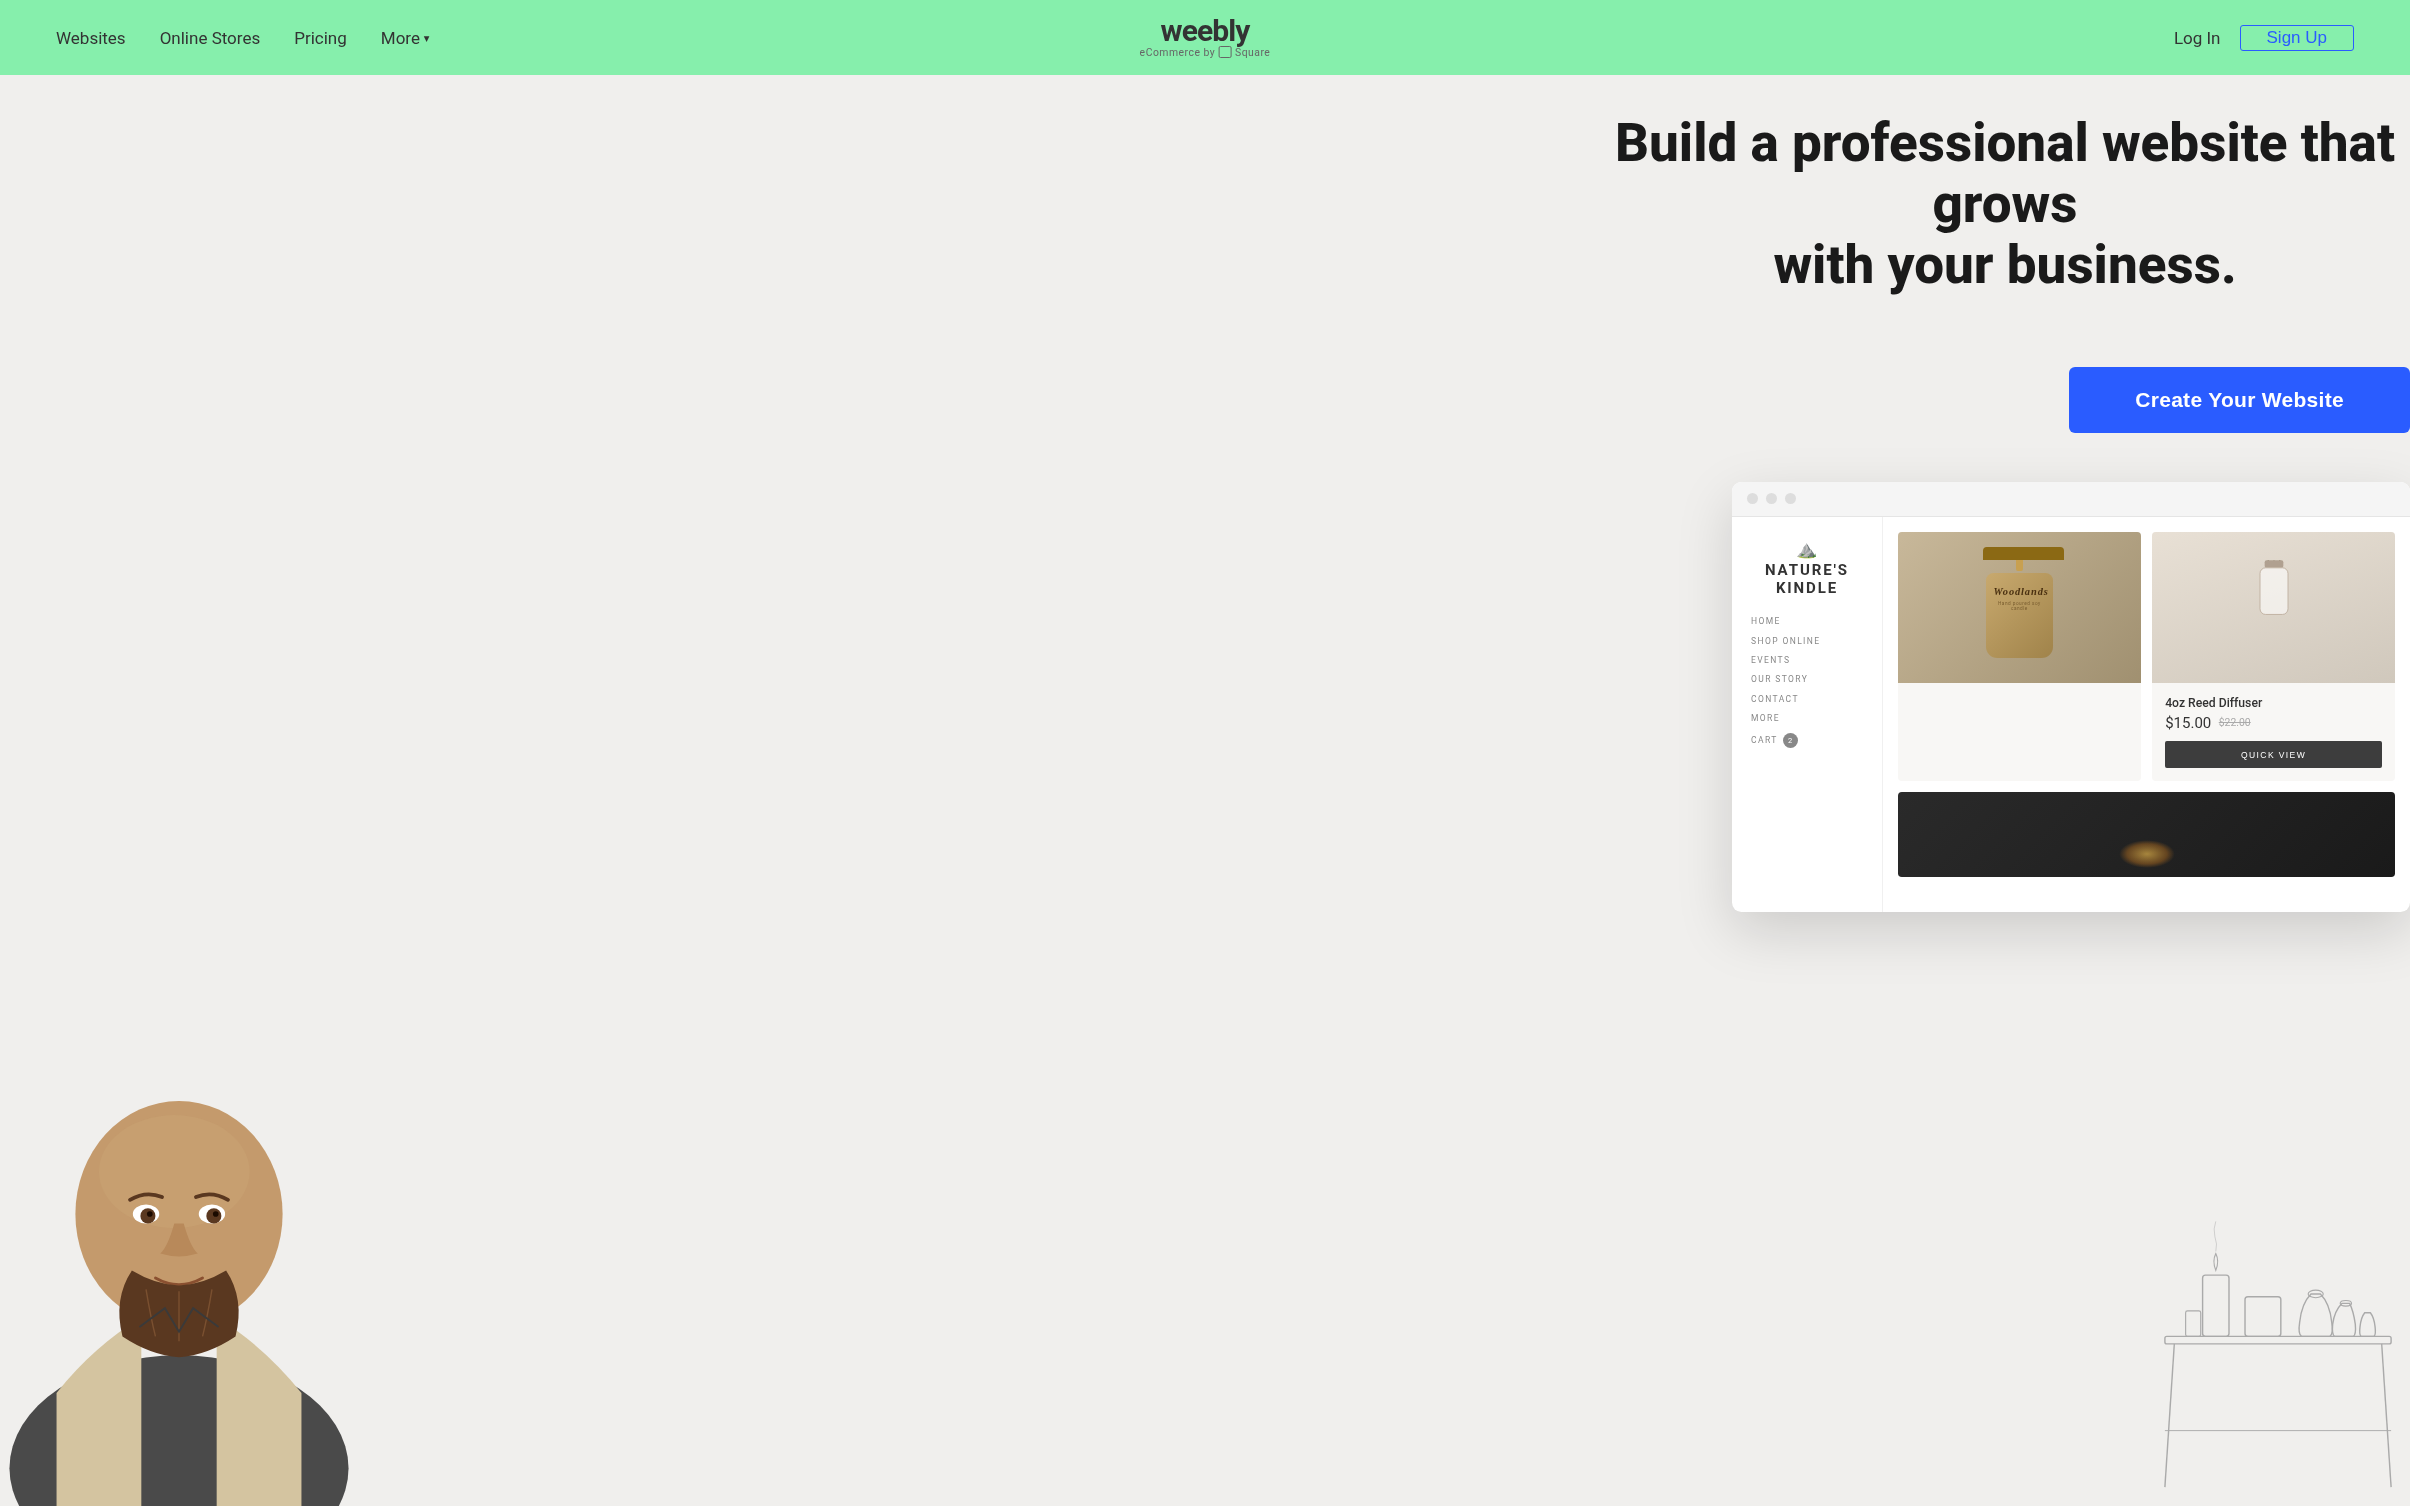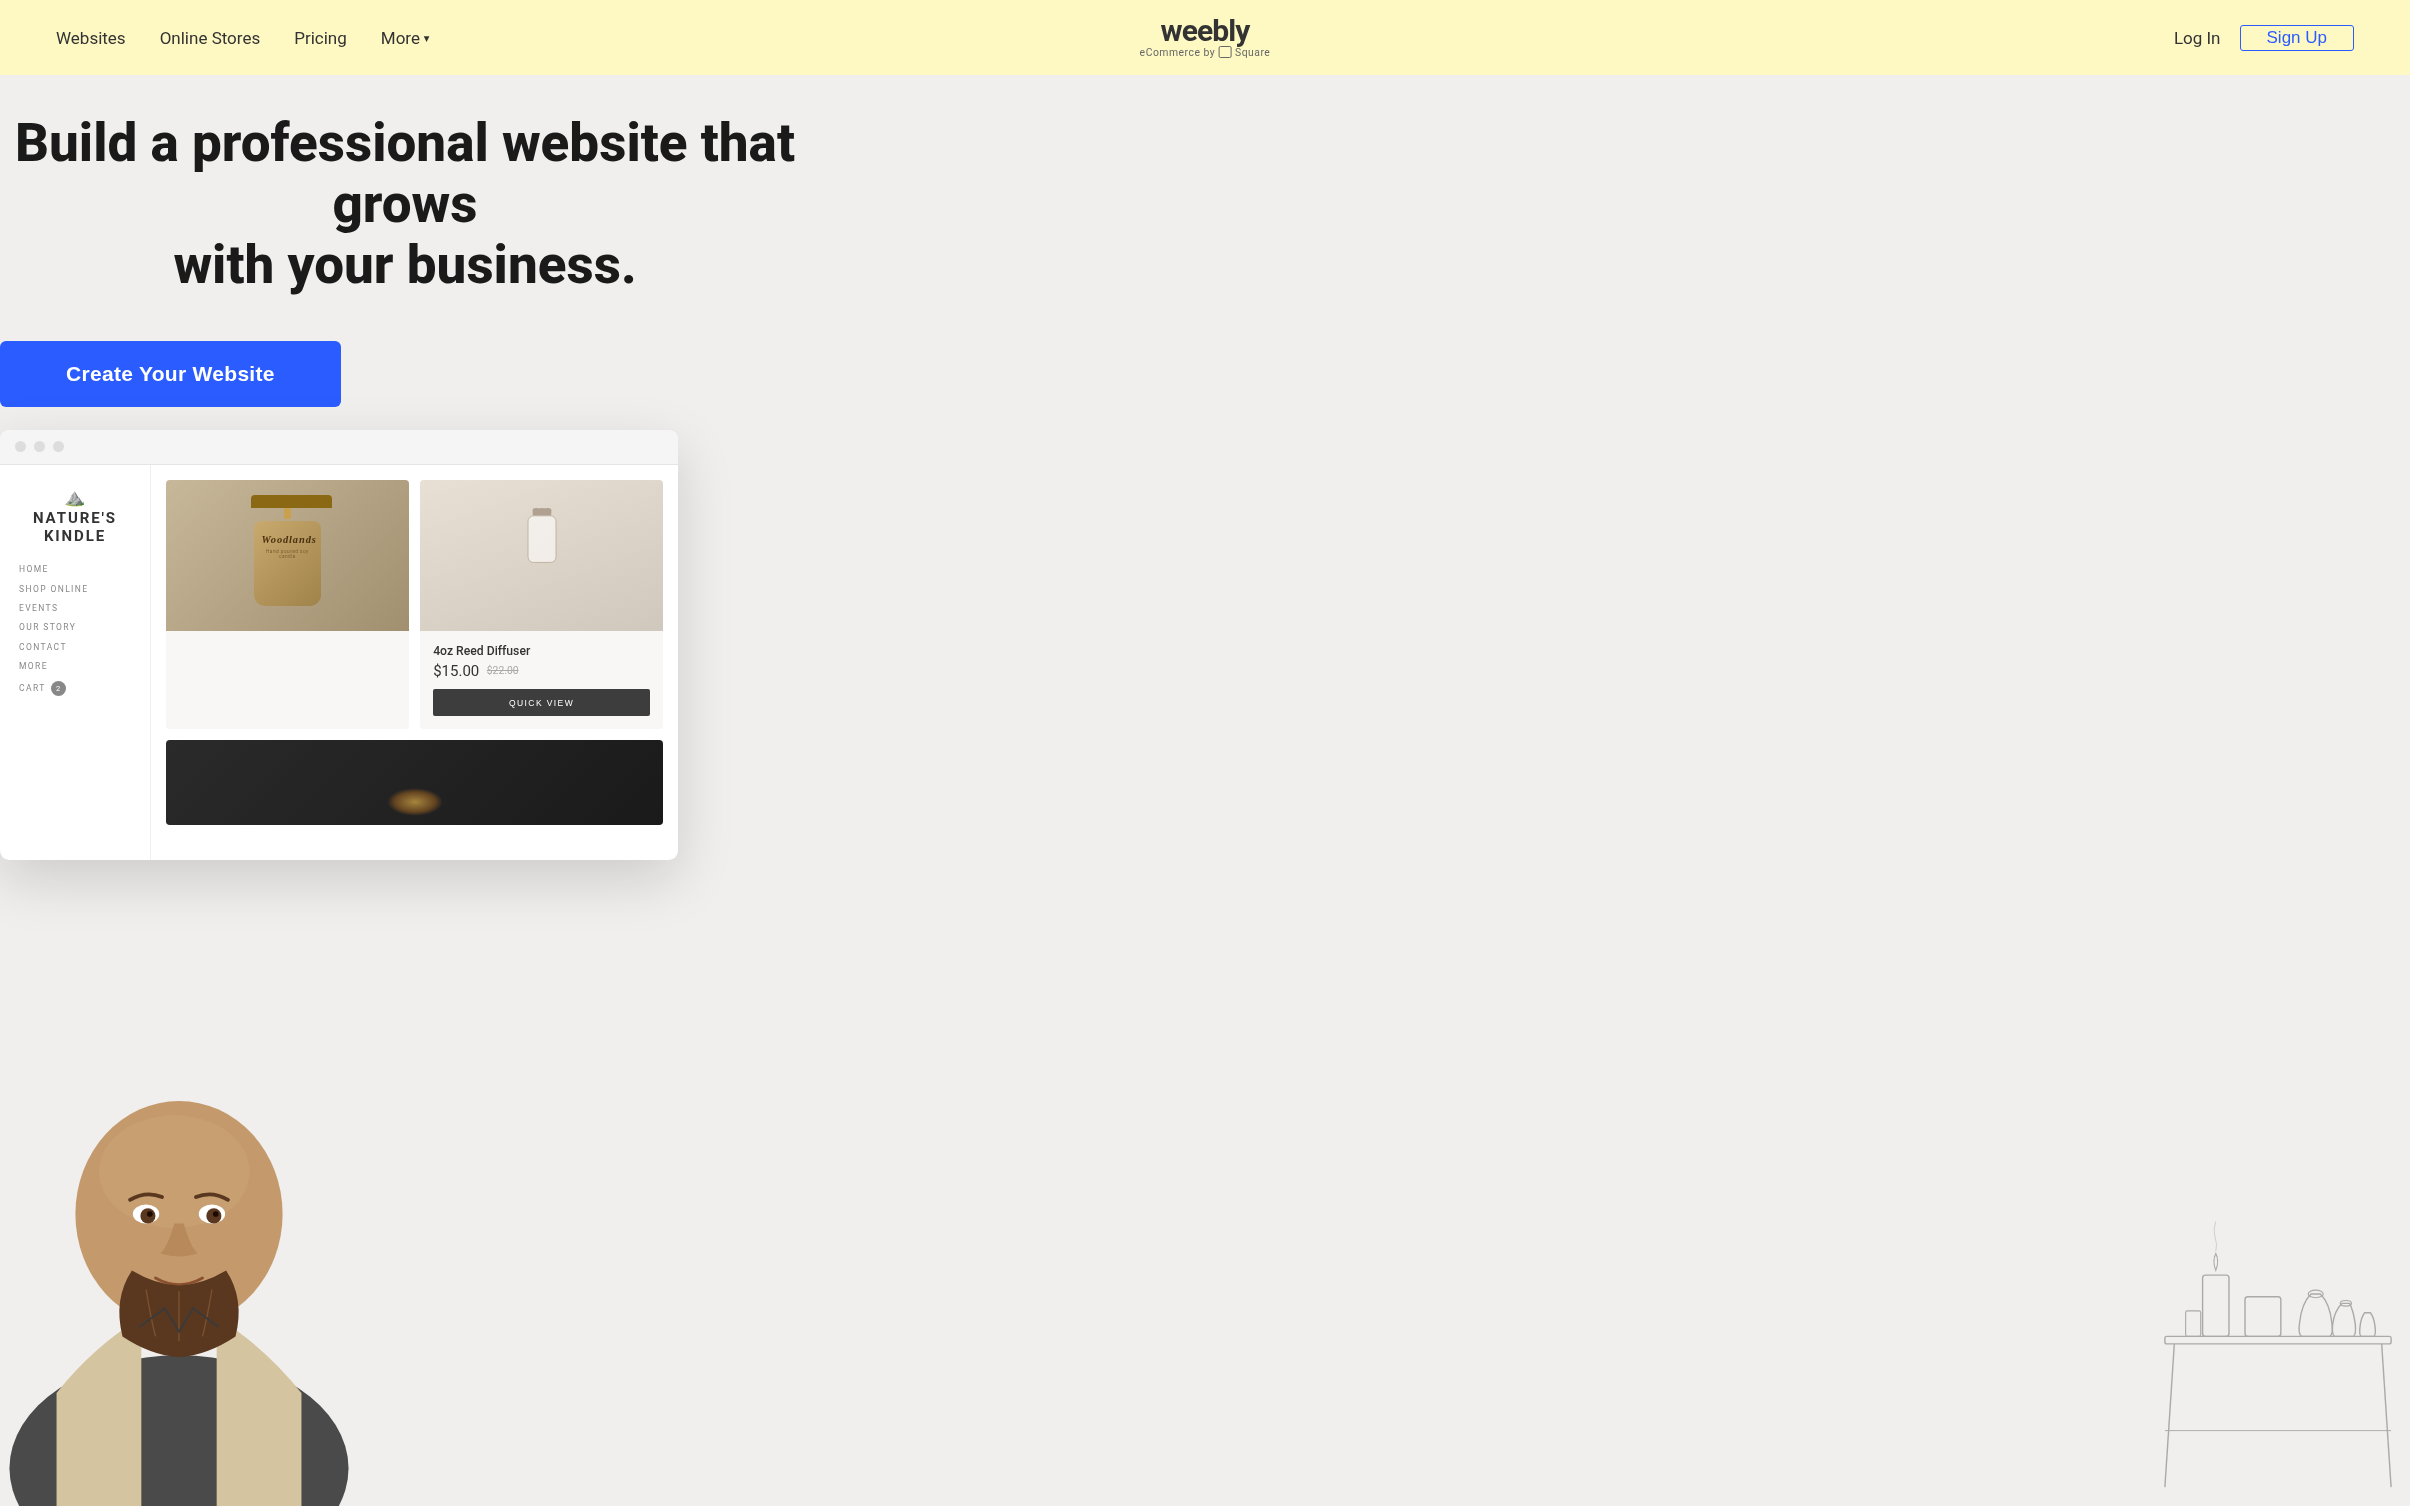--- a/index.html
+++ b/index.html
@@ -11,21 +11,21 @@
       overflow-x: hidden;
     }
 
     
     nav {
       display: flex;
       align-items: center;
       justify-content: space-between;
       padding: 0 56px;
       height: 75px;
-      background: #fef9c3;
+      background: #86efac;
       position: relative;
       z-index: 10;
     }
 
     .nav-left {
       display: flex;
       align-items: center;
       gap: 34px;
     }
 
@@ -99,25 +99,26 @@
       padding: 2px 26px;
       background: transparent;
       cursor: pointer;
       font-weight: 500;
     }
 
     
     .hero {
       display: flex;
       flex-direction: column;
-      align-items: flex-start;
+      align-items: flex-end;
       padding-top: 38px;
       position: relative;
       overflow: hidden;
       min-height: calc(100vh - 75px);
+      gap: 26px;
     }
 
     .hero-headline {
       font-size: 53px;
       font-weight: 800;
       color: #1a1a1a;
       text-align: center;
       line-height: 1.15;
       max-width: 810px;
       margin-bottom: 45px;

